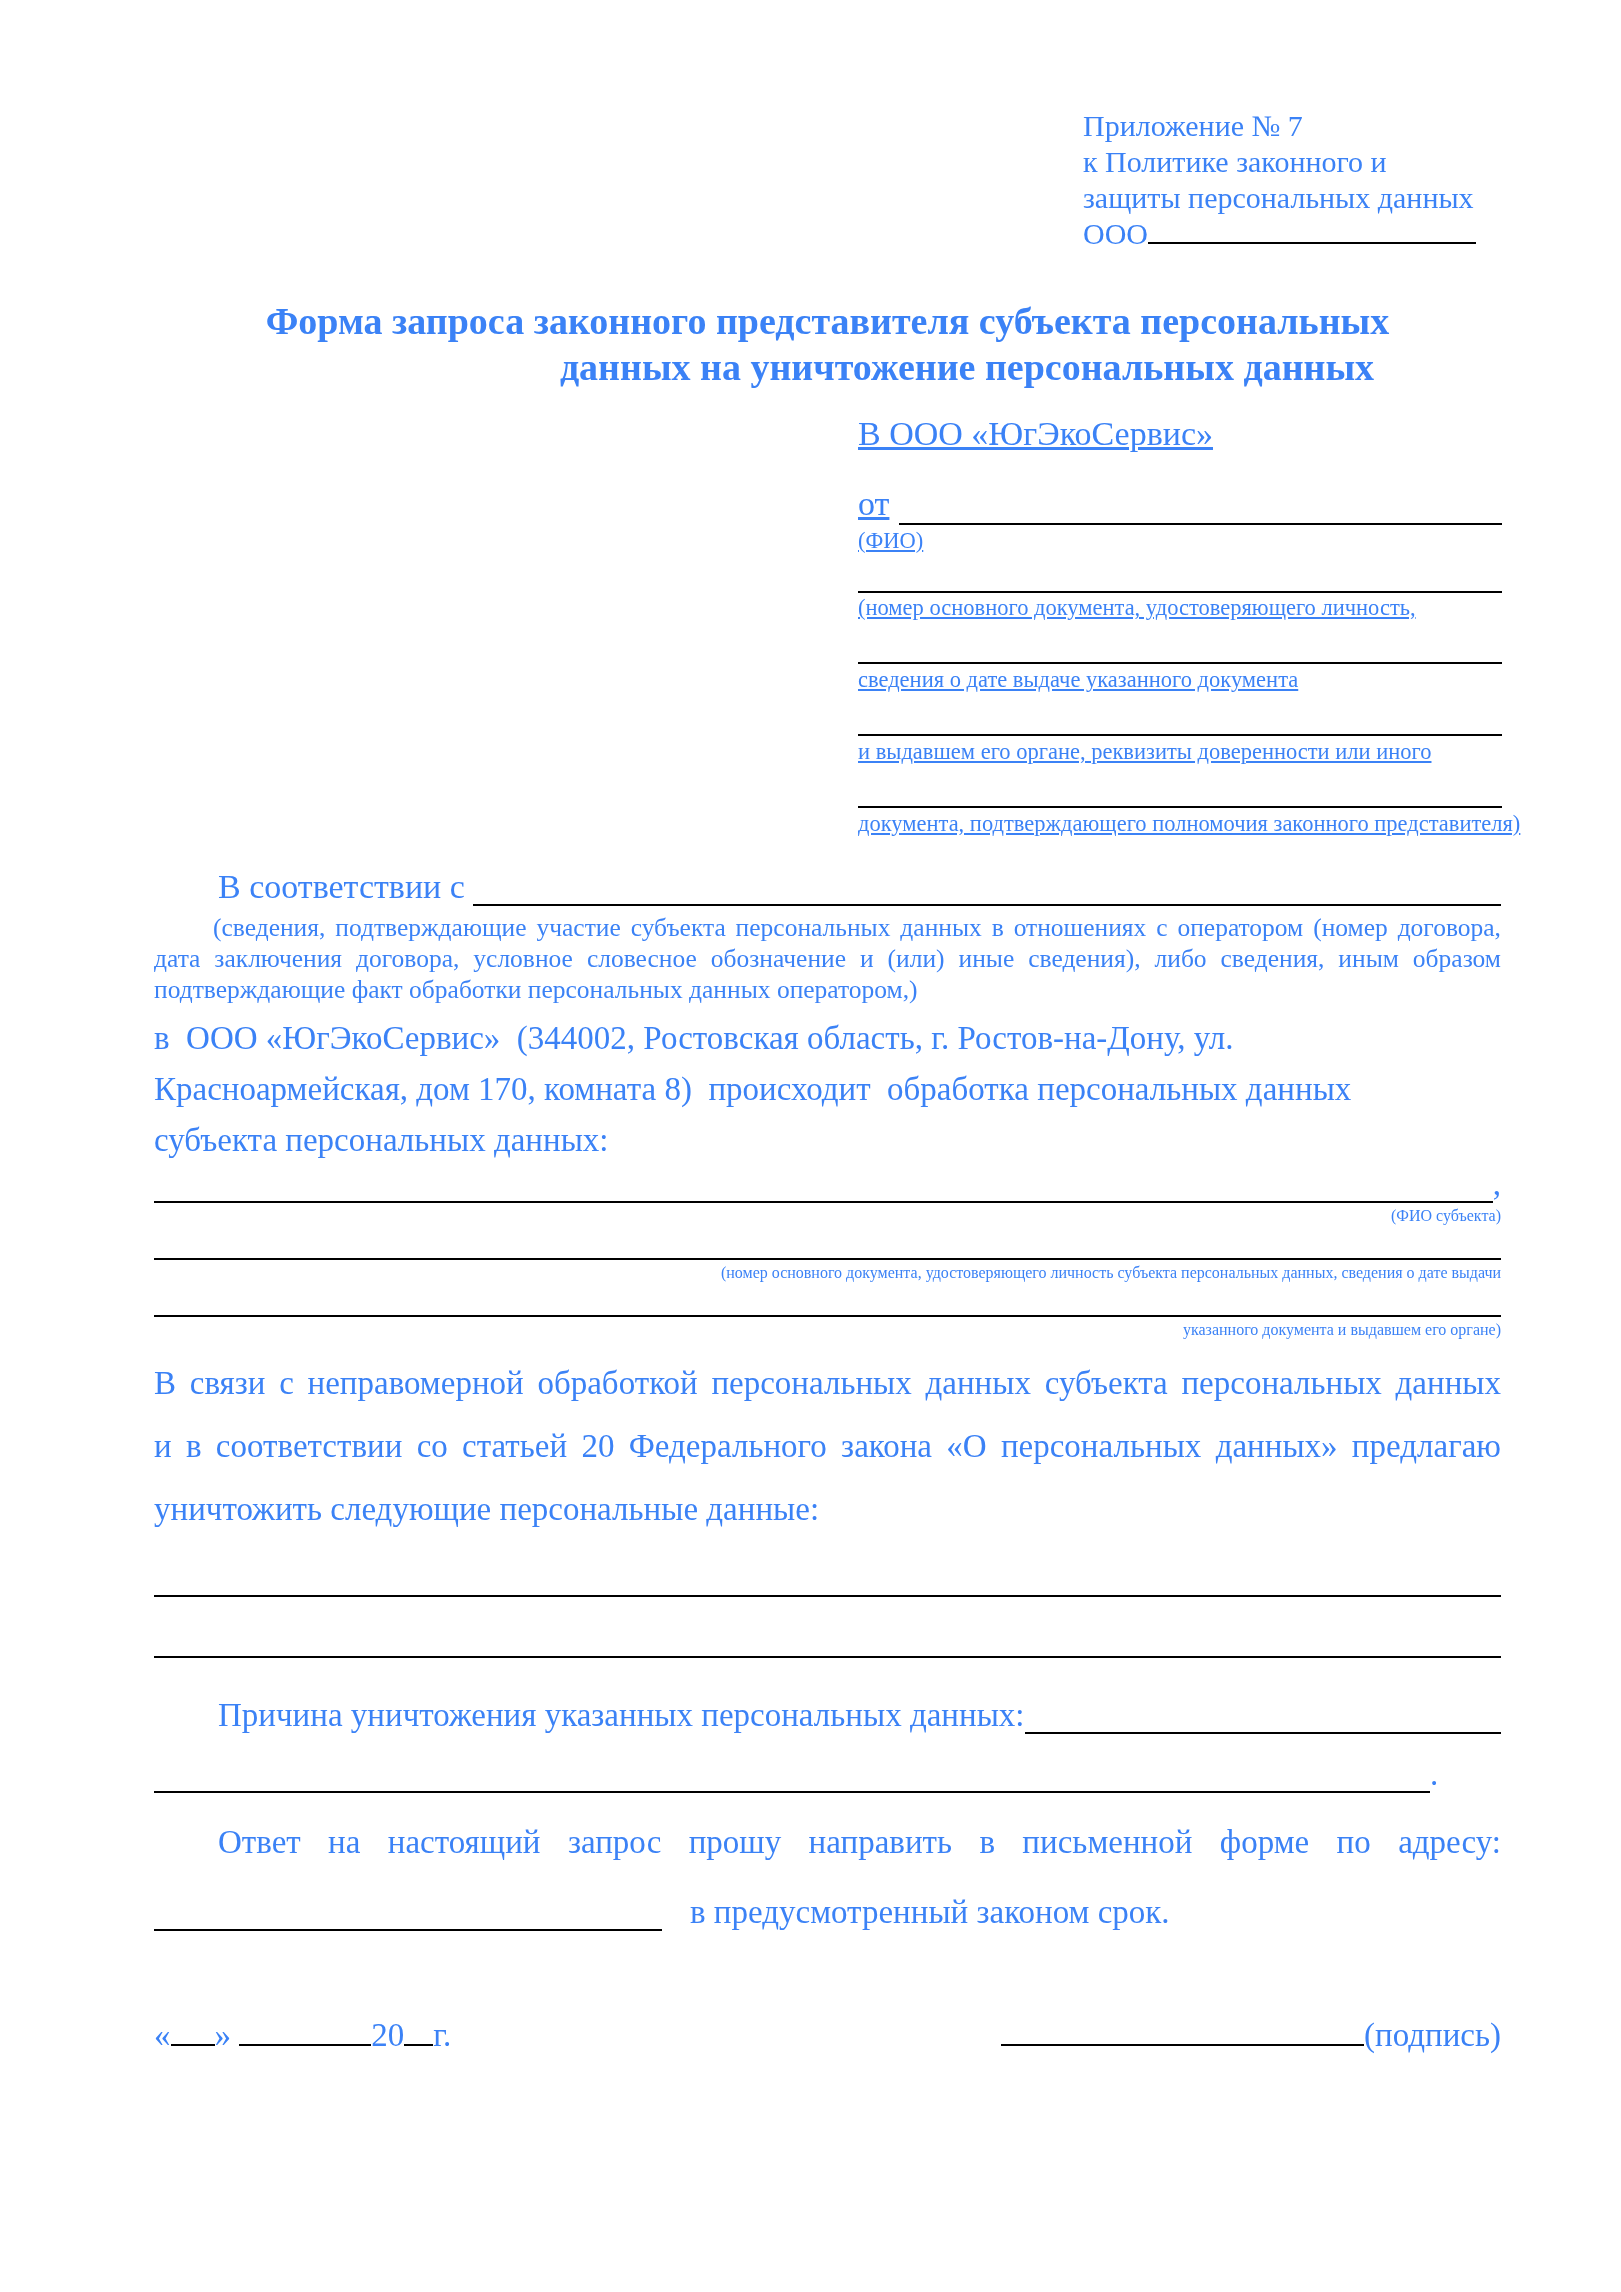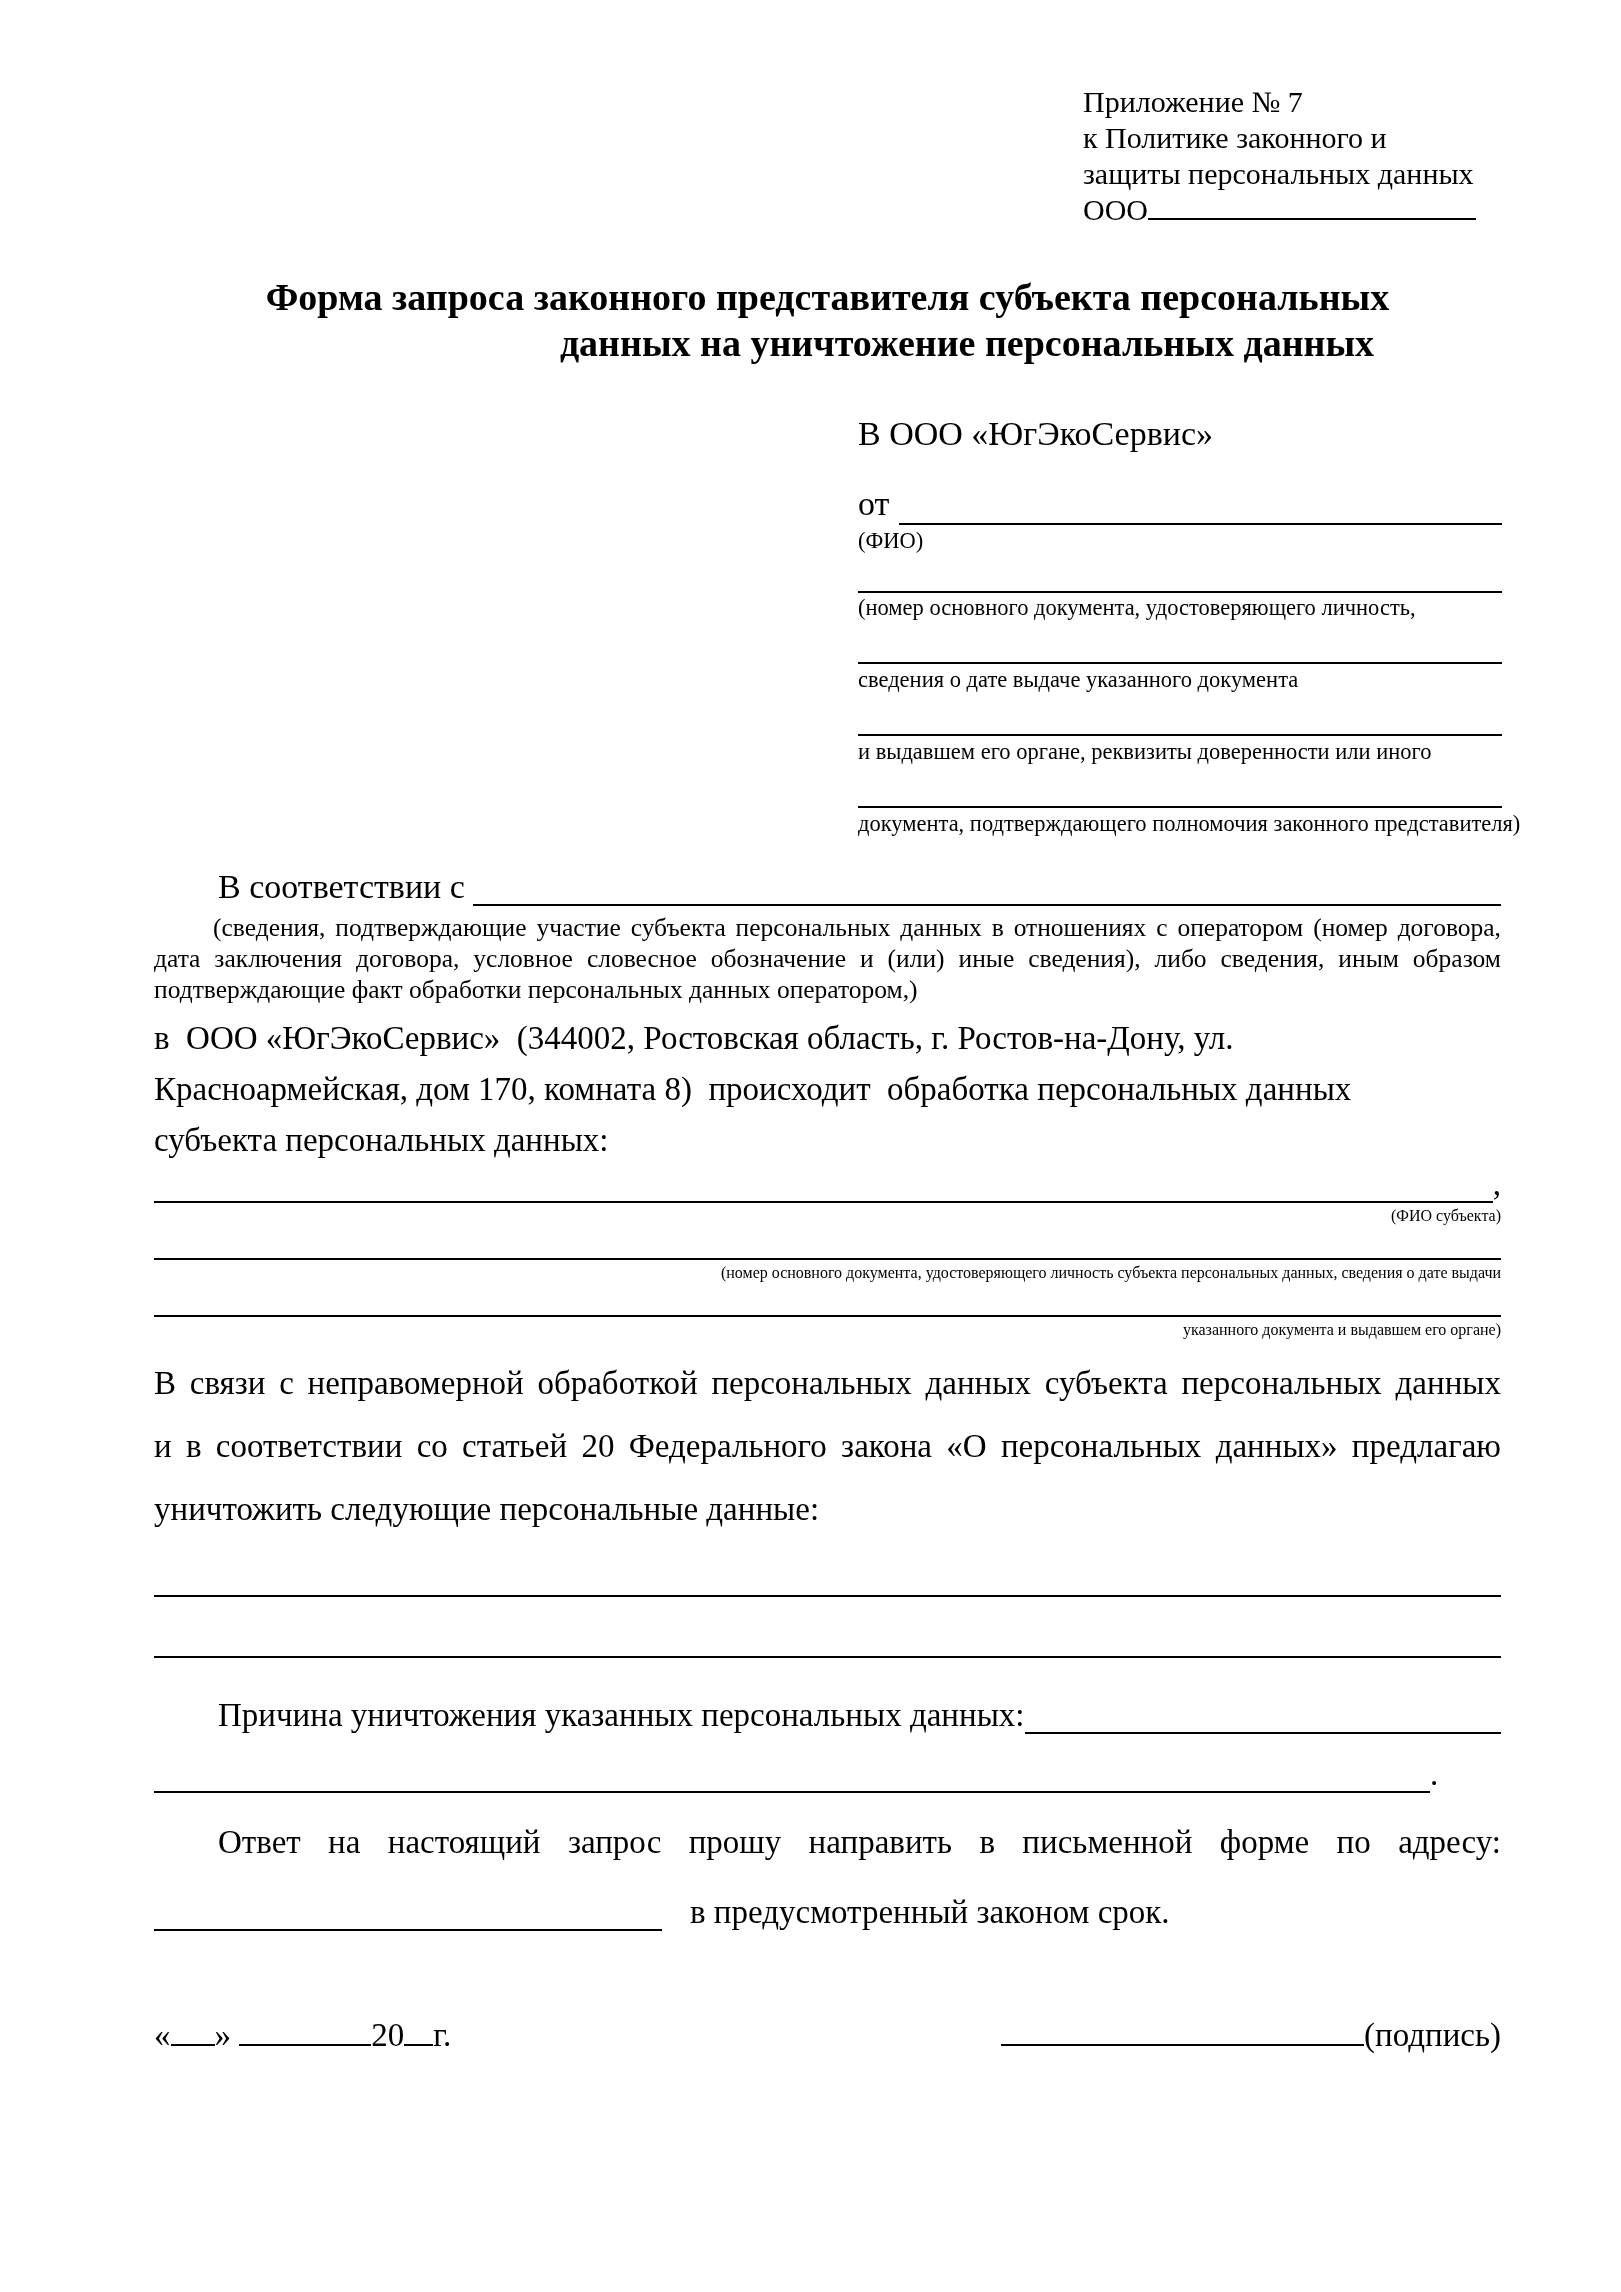--- a/index.html
+++ b/index.html
@@ -1,38 +1,38 @@
 <!DOCTYPE html>
 <html><head>
 <meta charset="utf-8">
 <style>
   html,body{margin:0;padding:0;background:#fff;}
   .page{
     position:relative;width:1621px;height:2293px;background:#ffffff;
-    box-sizing:border-box;padding:84px 120px 0 154px;
-    font-family:"Liberation Serif","DejaVu Serif",serif;color:#000000;
+    box-sizing:border-box;padding:108px 120px 0 154px;
+    font-family:"Liberation Serif","DejaVu Serif",serif;color:#3b82f6;
     overflow:hidden;
   }
   
   .u{display:inline-block;border-bottom:2.9px solid #000;}
   .blank{border-bottom:2.9px solid #000;}
   .row{display:flex;align-items:flex-end;}
   .fill{flex:1 1 auto;}
 
   
   .hdr{margin-left:929px;width:421px;font-size:30px;line-height:1.2;}
   .hdr .u-org{width:328px;vertical-align:baseline;}
 
   
   .title{margin-top:47px;font-weight:bold;font-size:38px;line-height:1.2;}
   .title .l1{text-align:center;}
   .title .l2{text-align:center;padding-left:279px;}
 
   
-  .addr{margin-top:48px;margin-left:704px;width:644px;font-size:34px;line-height:1.2;}
+  .addr{margin-top:24px;margin-left:704px;width:644px;font-size:34px;line-height:1.2;text-decoration:underline;}
   .from-row{margin-top:29px;}
   .from-row .lbl{white-space:pre;}
   .from-row .blank{height:7.8px;margin-left:9.8px;}
   .cap{font-size:22.5px;line-height:1.15;text-align:left;white-space:nowrap;margin-top:2.9px;}
   .blank-row{border-bottom:2.9px solid #000;}
   .h38{height:37px;} .h42{height:41px;}
 
   
   .acc-row{margin-top:31px;font-size:34px;}
   .acc-row .lbl{padding-left:64px;white-space:pre;}

